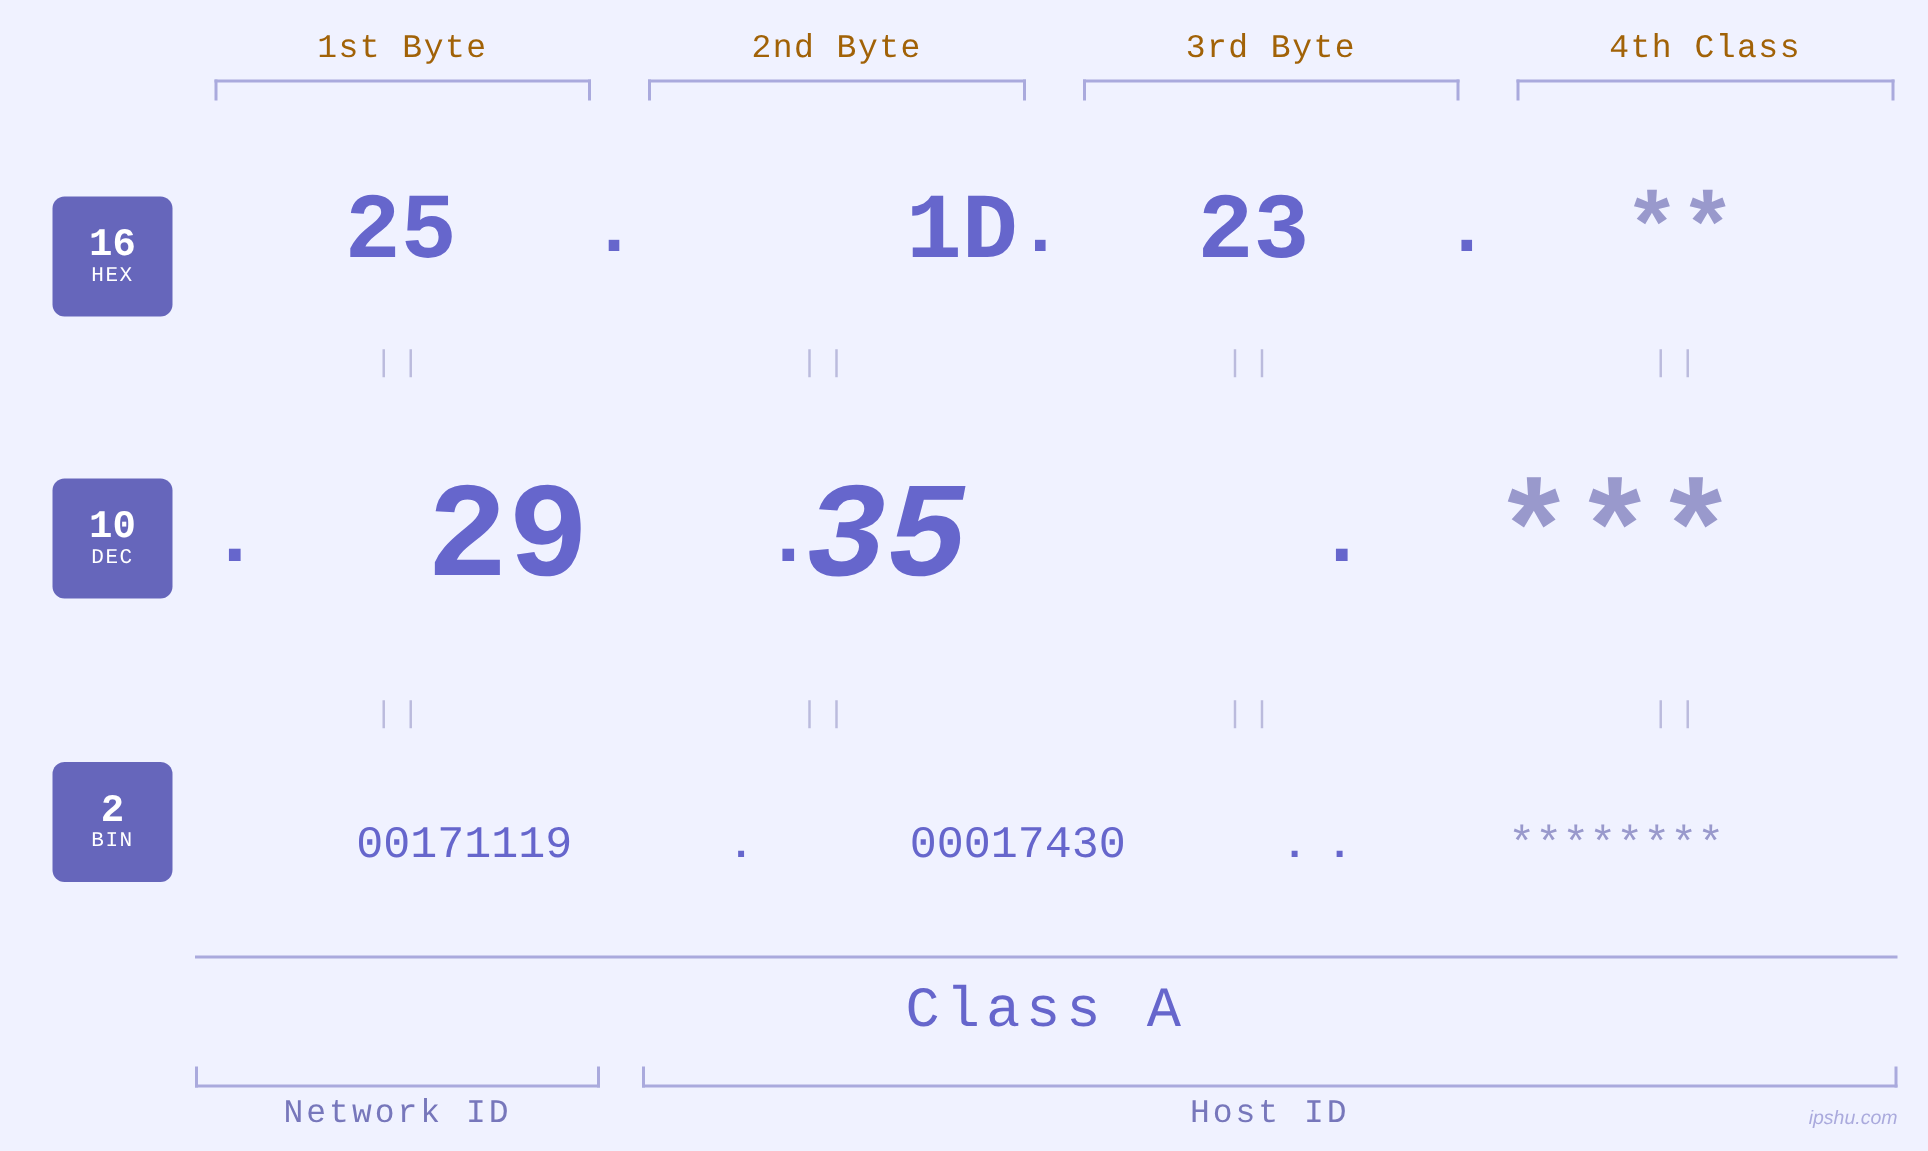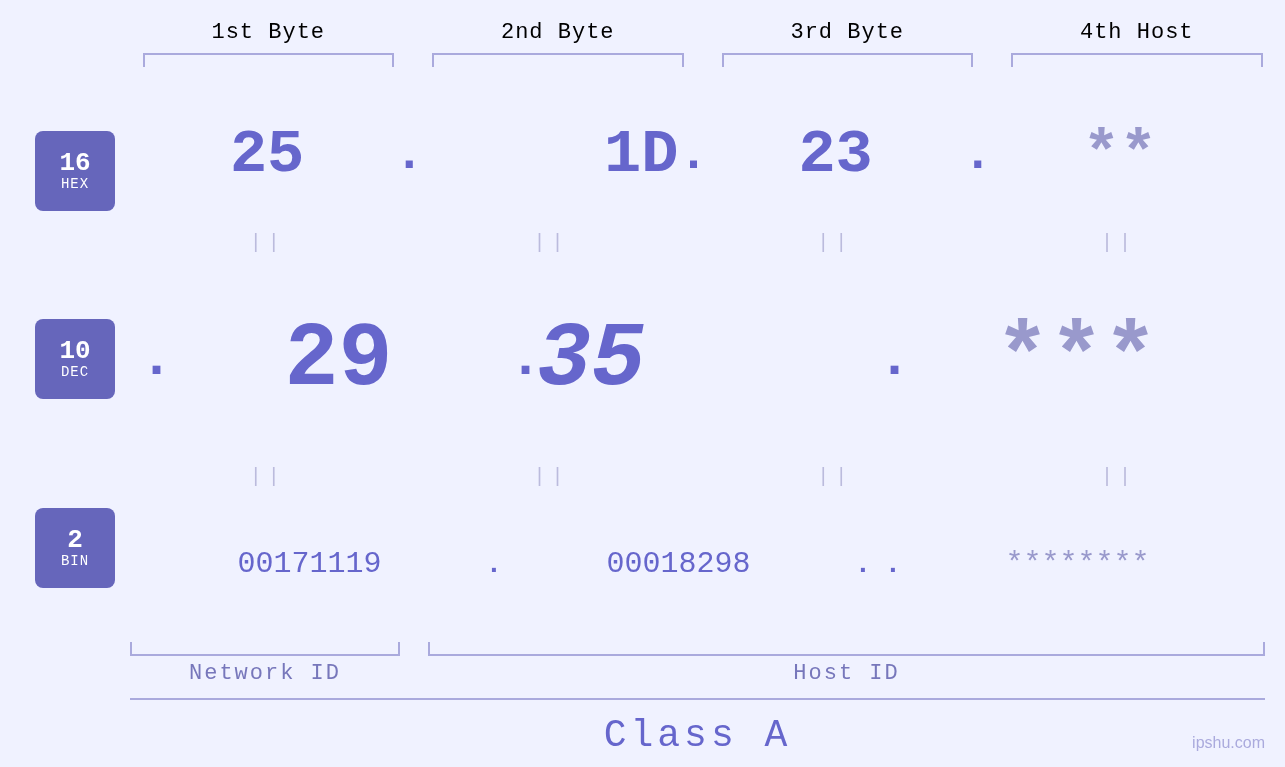--- a/index.html
+++ b/index.html
@@ -20,21 +20,21 @@
       flex-direction: column;
       align-items: center;
       justify-content: flex-start;
       padding-top: 20px;
       position: relative;
     }
 
     .byte-header {
       flex: 1;
       text-align: center;
-      color: #000000;
+      color: #a16207;
       font-size: 22px;
       font-family: 'Courier New', Courier, monospace;
       letter-spacing: 1px;
     }
 
     
     .badges-column {
       width: 140px;
       display: flex;
       flex-direction: column;
@@ -99,37 +99,38 @@
 
     .dot.small-dot {
       font-size: 28px;
     }
 
     .watermark {
       position: absolute;
       bottom: 15px;
       right: 20px;
       color: #aaaadd;
-      font-size: 16px;
+      font-size: 13px;
       font-family: Arial, sans-serif;
+      font-style: italic;
     }
   </style>
 </head>
 <body>
 
 <div class="main-container">
 
   <div style="display:flex; width:1140px; margin-left:130px; margin-bottom:8px; padding-right:10px;">
     <div class="byte-header">1st Byte</div>
     <div style="width:28px;"></div>
     <div class="byte-header">2nd Byte</div>
     <div style="width:28px;"></div>
     <div class="byte-header">3rd Byte</div>
     <div style="width:28px;"></div>
-    <div class="byte-header">4th Host</div>
+    <div class="byte-header">4th Class</div>
   </div>
 
   <div style="display:flex; width:1140px; margin-left:130px; margin-bottom:15px; padding-right:10px;">
     <div style="flex:1; height:14px; border-top:2px solid #aaaadd; border-left:2px solid #aaaadd; border-right:2px solid #aaaadd; margin:0 5px;"></div>
     <div style="width:28px;"></div>
     <div style="flex:1; height:14px; border-top:2px solid #aaaadd; border-left:2px solid #aaaadd; border-right:2px solid #aaaadd; margin:0 5px;"></div>
     <div style="width:28px;"></div>
     <div style="flex:1; height:14px; border-top:2px solid #aaaadd; border-left:2px solid #aaaadd; border-right:2px solid #aaaadd; margin:0 5px;"></div>
     <div style="width:28px;"></div>
     <div style="flex:1; height:14px; border-top:2px solid #aaaadd; border-left:2px solid #aaaadd; border-right:2px solid #aaaadd; margin:0 5px;"></div>
@@ -206,30 +207,34 @@
         <div style="width:28px;"></div>
         <div style="flex:1; text-align:center; color:#bbbbdd; font-size:20px; letter-spacing:6px;">||</div>
       </div>
 
       <div style="flex:1; display:flex; align-items:center;">
         <div style="flex:1; display:flex; justify-content:center;">
           <span class="cell-value small">00171119</span>
         </div>
         <div class="dot small-dot">.</div>
         <div style="flex:1; display:flex; justify-content:center;">
-          <span class="cell-value small">00018298</span>
+          <span class="cell-value small">00017430</span>
         </div>
         <div class="dot small-dot">.</div>
         <div class="dot small-dot">.</div>
         <div style="flex:1; display:flex; justify-content:center;">
           <span class="cell-value small masked">********</span>
         </div>
       </div>
 
     </div>
+  </div>
+
+  <div style="width:calc(1285px - 150px); margin-left:130px; margin-right:20px; border-top:2px solid #aaaadd; padding-top:14px; display:flex; justify-content:center; margin-bottom:10px;">
+    <span style="color:#6666cc; font-size:38px; font-family:'Courier New',Courier,monospace; letter-spacing:4px;">Class A</span>
   </div>
 
   <div style="width:1285px; display:flex; flex-direction:column; align-items:flex-start; padding-left:130px; padding-right:20px; margin-top:5px;">
 
     <div style="display:flex; width:100%;">
 
       <div style="width:270px; height:14px; border-bottom:2px solid #aaaadd; border-left:2px solid #aaaadd; border-right:2px solid #aaaadd;"></div>
 
       <div style="width:28px;"></div>
 
@@ -241,19 +246,15 @@
         <span style="color:#7777bb; font-size:22px; font-family:'Courier New',Courier,monospace; letter-spacing:2px;">Network ID</span>
       </div>
       <div style="width:28px;"></div>
       <div style="flex:1; text-align:center;">
         <span style="color:#7777bb; font-size:22px; font-family:'Courier New',Courier,monospace; letter-spacing:2px;">Host ID</span>
       </div>
     </div>
 
   </div>
 
-  <div style="width:calc(1285px - 150px); margin-left:130px; margin-right:20px; border-top:2px solid #aaaadd; padding-top:14px; display:flex; justify-content:center; margin-bottom:10px;">
-    <span style="color:#6666cc; font-size:38px; font-family:'Courier New',Courier,monospace; letter-spacing:4px;">Class A</span>
-  </div>
-
   <div class="watermark">ipshu.com</div>
 
 </div>
 
 </body></html>

